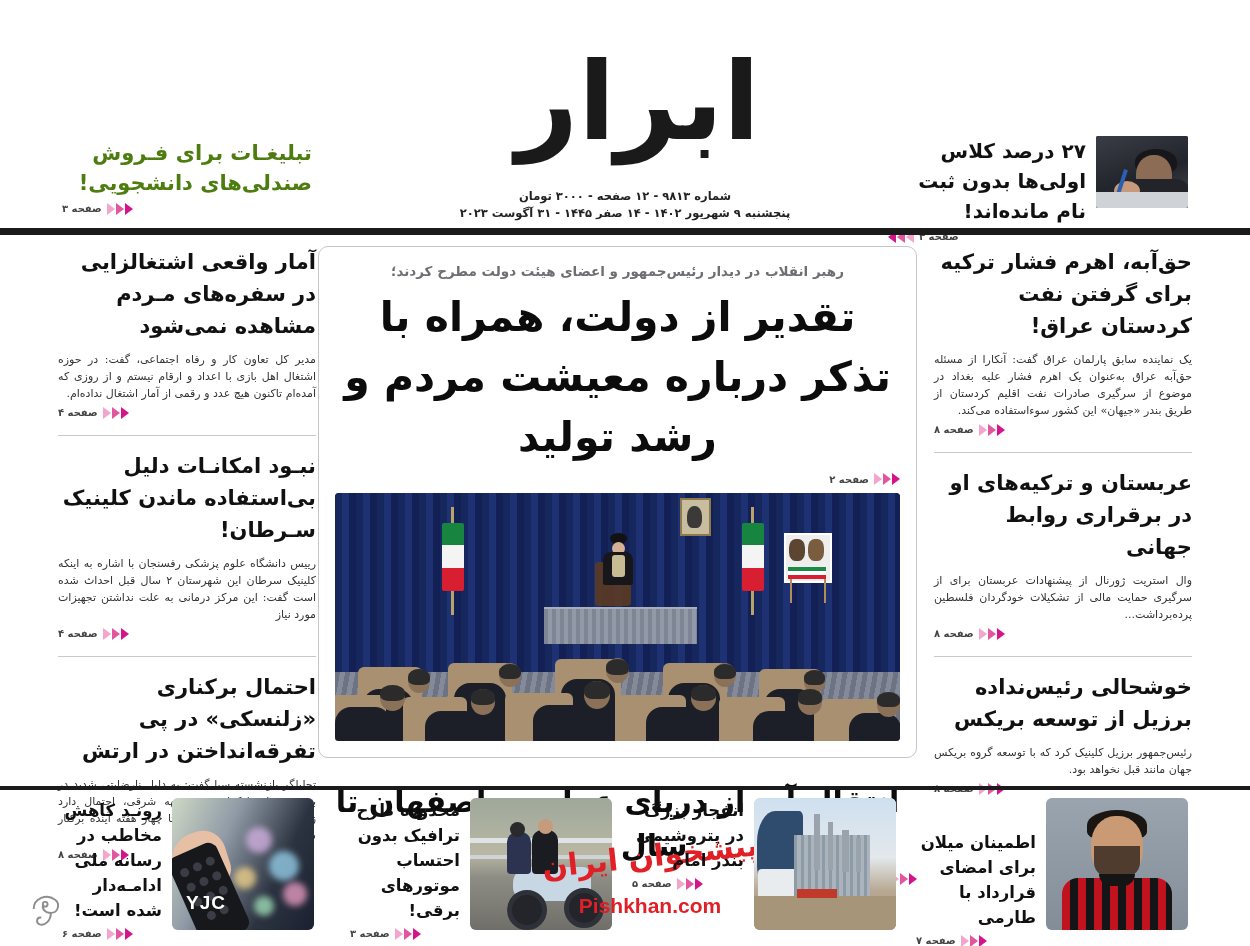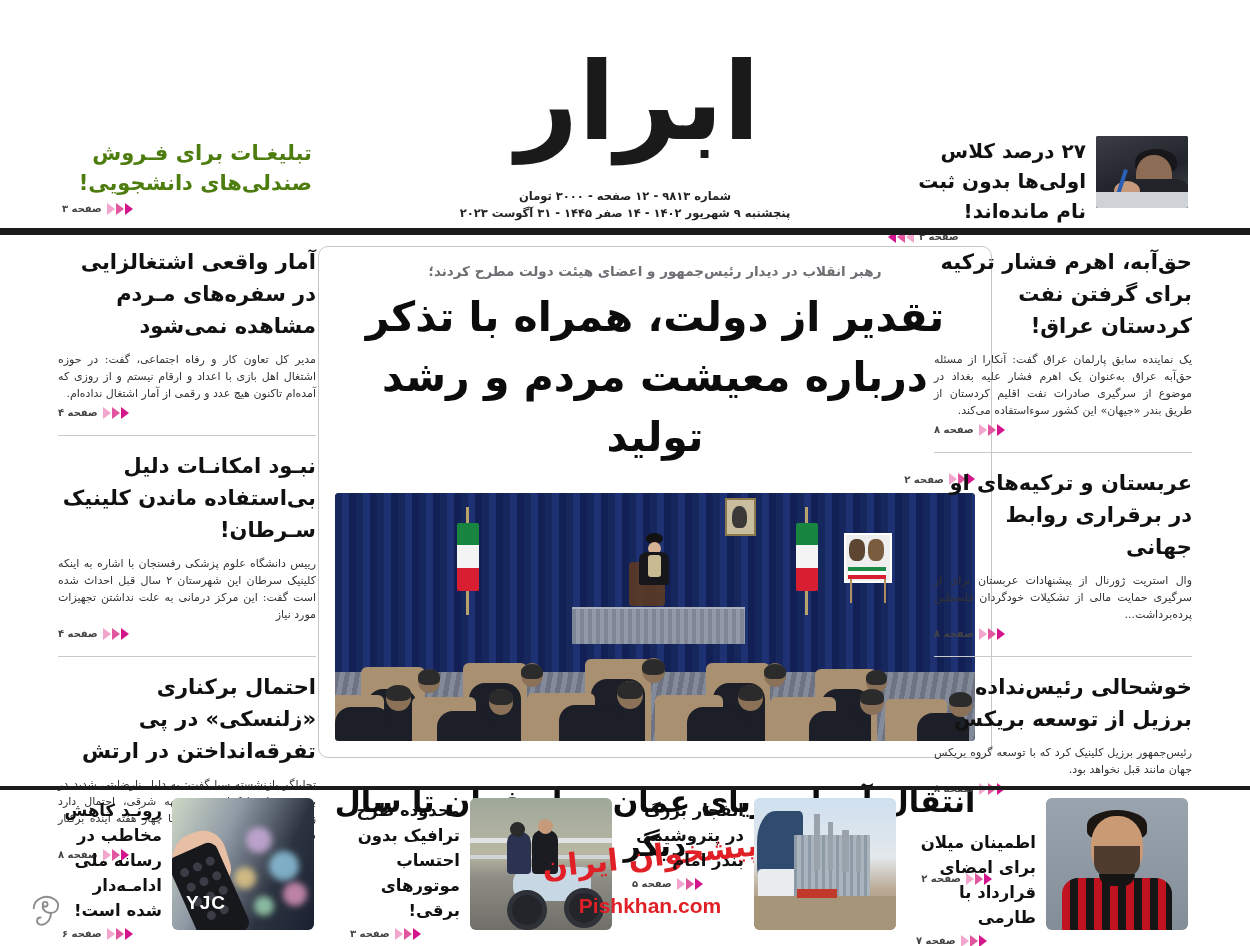--- a/index.html
+++ b/index.html
@@ -50,21 +50,21 @@
 
   
   .col-left{position:absolute;left:58px;top:246px;width:258px;}
   .col-right{position:absolute;right:58px;top:246px;width:258px;}
   .story{margin-bottom:16px;}
   .story h2{margin:0;font-size:21px;line-height:32px;font-weight:bold;color:#111;text-align:right;}
   .story .lede{margin:9px 0 0 0;font-size:11px;line-height:17px;color:#333;text-align:justify;}
   .sep{height:1px;background:#c9c9c9;margin:13px 0 14px 0;}
 
   
-  .center{position:absolute;left:318px;top:246px;width:674px;}
+  .center{position:absolute;left:318px;top:246px;width:599px;}
   .lead-box{border:1px solid #c6c6c6;border-radius:10px;padding:14px 16px 16px 16px;box-sizing:border-box;}
   .kicker{font-size:13.5px;font-weight:bold;color:#6e6e73;text-align:center;line-height:20px;margin-bottom:6px;}
   .lead-title{font-size:41px;line-height:60px;font-weight:bold;color:#0c0c0c;text-align:center;letter-spacing:-0.5px;}
   .lead-ref{display:flex;flex-direction:row;align-items:center;gap:5px;margin:6px 0 8px 0;font-size:10px;color:#444;font-weight:bold;}
   .lead-photo{width:100%;height:248px;border-radius:4px;overflow:hidden;position:relative;}
   .center-bottom{margin-top:22px;}
   .center-bottom h2{margin:0;font-size:30px;line-height:44px;font-weight:bold;text-align:center;color:#0c0c0c;}
 
   
   .strip{position:absolute;left:0;top:798px;width:1250px;height:148px;}

